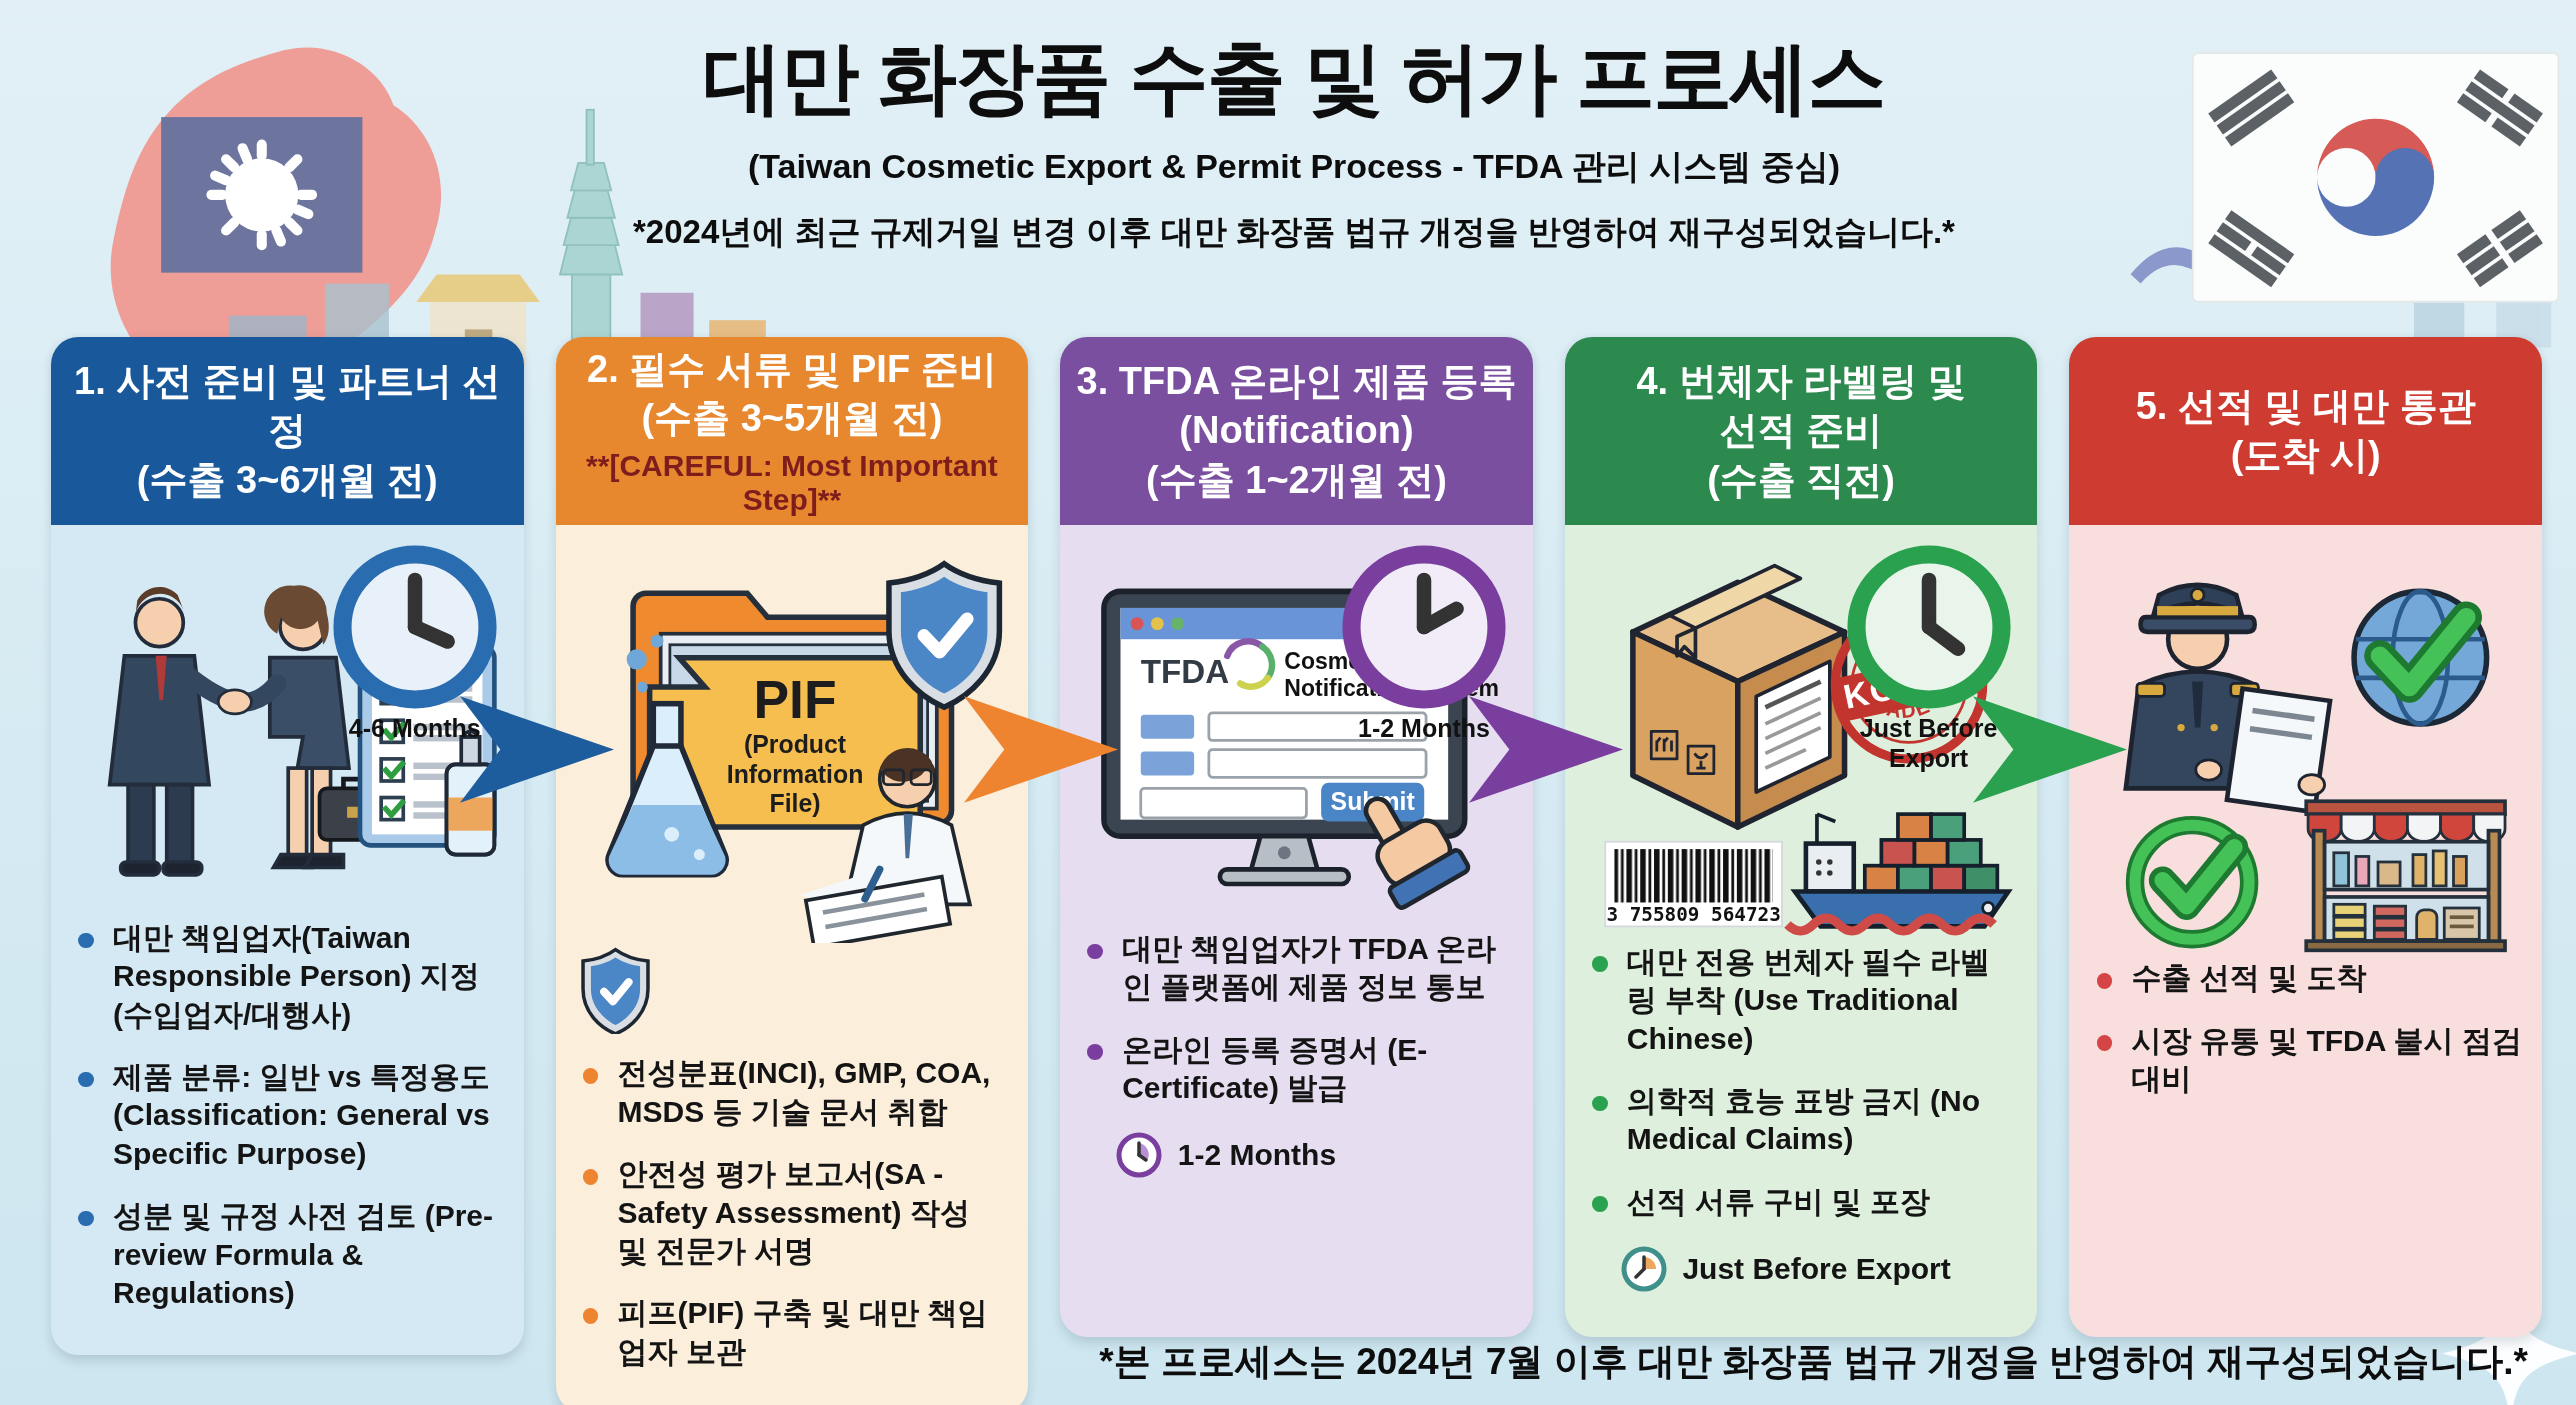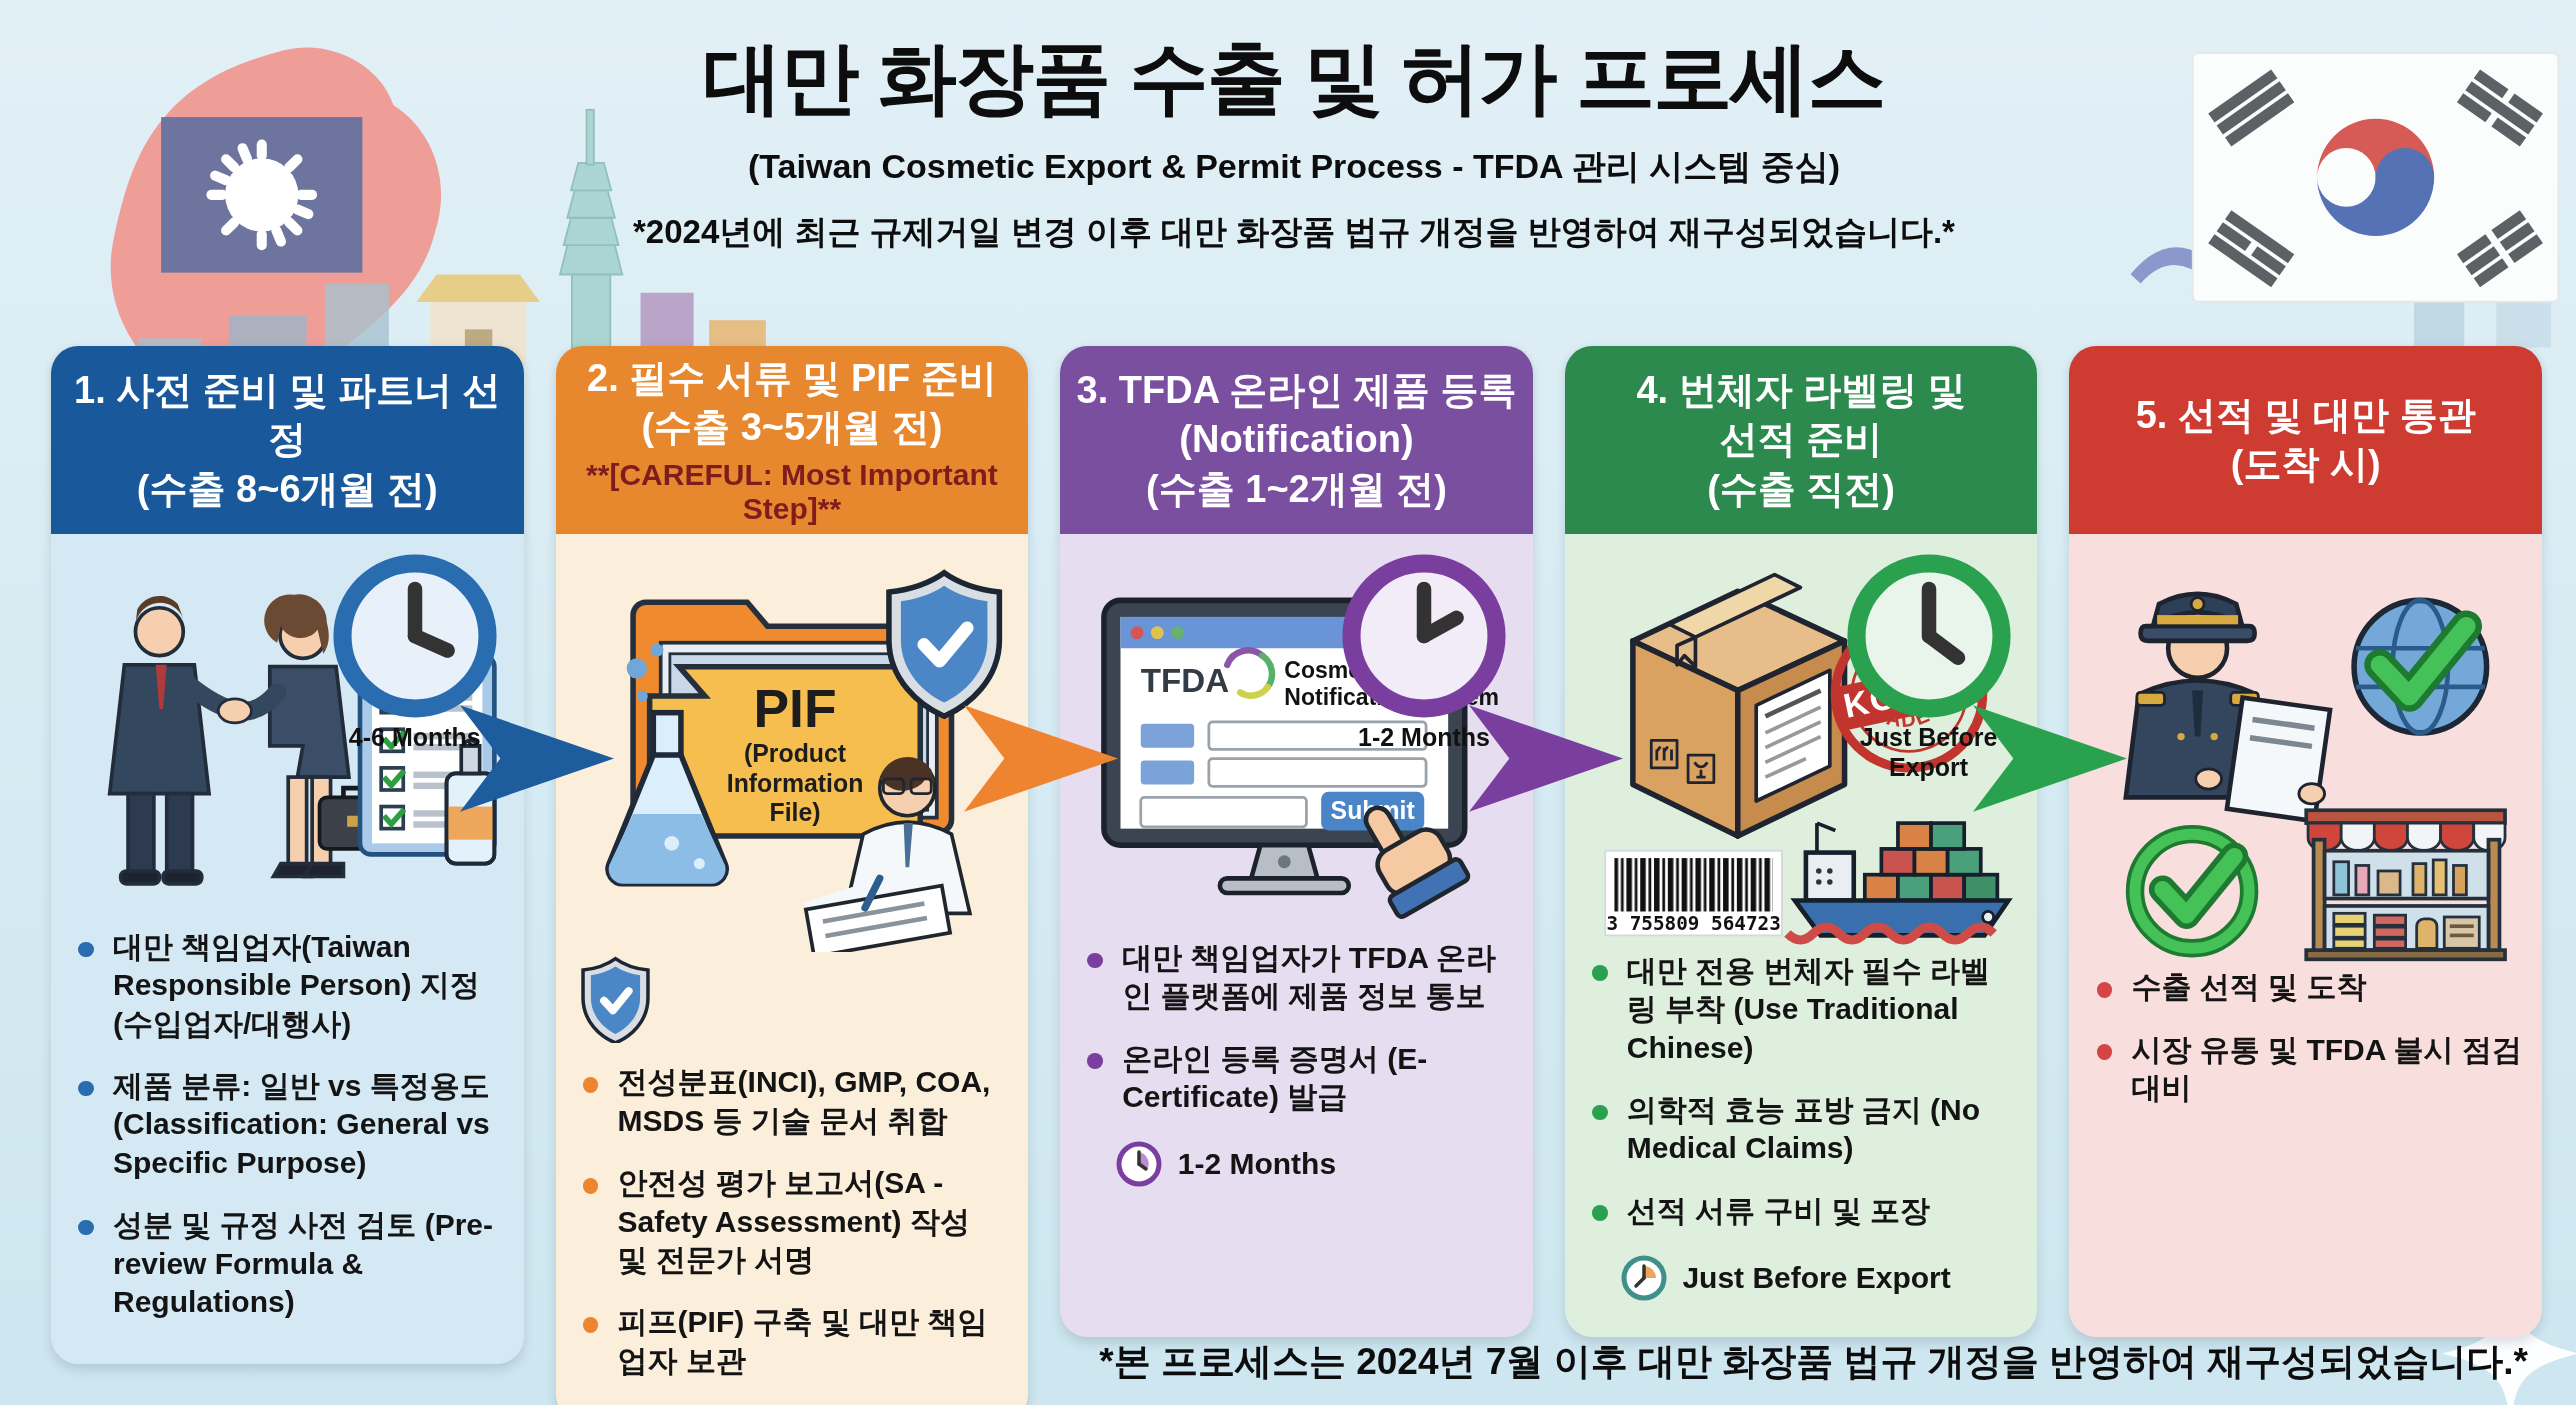--- a/index.html
+++ b/index.html
@@ -13,21 +13,21 @@
   .decor-right{right:0;top:0;width:476px;height:384px;}
   .sparkle{right:9.1px;bottom:-16.5px;width:137px;height:137px;}
 
   
   .hdr{position:absolute;left:0;top:25.6px;width:100%;text-align:center;color:#0d0d0d;z-index:3;}
   .hdr .title{font-size:79px;font-weight:bold;letter-spacing:-1.8px;margin:0;}
   .hdr .subtitle{font-size:34px;font-weight:bold;margin:12.8px 0 0 0;}
   .hdr .note{font-size:33px;font-weight:bold;margin:20px 0 0 0;}
 
   
-  .steps{position:absolute;left:51px;right:46px;top:337px;bottom:68px;display:flex;gap:32px;z-index:2;margin-top:9px;}
+  .steps{position:absolute;left:51px;right:46px;top:337px;bottom:68px;display:flex;gap:32px;z-index:2;}
   .step{flex:1;display:flex;flex-direction:column;position:relative;}
   .step-header{background:var(--head);color:#fff;text-align:center;border-radius:27.4px 27.4px 0 0;
                min-height:188px;box-sizing:border-box;display:flex;flex-direction:column;
                justify-content:center;padding:16.5px 9.1px;box-shadow:0 3.7px 9.1px rgba(30,50,70,.18);}
   .step-header .hl{font-size:38px;font-weight:bold;line-height:1.3;}
   .step-header .warn{font-size:30px;font-weight:bold;color:#7f1d1d;margin-top:5.5px;}
   .step-body{background:var(--body);flex:1;border-radius:0 0 27.4px 27.4px;
              padding:12.8px 20px 18.3px 20px;box-shadow:0 5.5px 11px rgba(30,50,70,.15);}
   .illus{position:relative;width:100%;}
   .illus svg{display:block;width:100%;height:auto;}
@@ -146,21 +146,21 @@
     <div class="title">대만 화장품 수출 및 허가 프로세스</div>
     <div class="subtitle">(Taiwan Cosmetic Export &amp; Permit Process - TFDA 관리 시스템 중심)</div>
     <div class="note">*2024년에 최근 규제거일 변경 이후 대만 화장품 법규 개정을 반영하여 재구성되었습니다.*</div>
   </div>
 
   <div class="steps">
 
     <section class="step" style="--head:#19599b;--body:#d5e9f4;--accent:#2a6cb0">
       <div class="step-header">
         <div class="hl">1. 사전 준비 및 파트너 선정</div>
-        <div class="hl">(수출 8~6개월 전)</div>
+        <div class="hl">(수출 3~6개월 전)</div>
       </div>
       <div class="step-body">
         <div class="illus">
           <svg viewBox="0 0 470 408">
 
             <g stroke="#222c3a" stroke-width="4">
               <circle cx="96" cy="92" r="26" fill="#f6cfae"></circle>
               <path d="M70,84 a27,27 0 0 1 52,-6 l-6,-16 a27,27 0 0 0 -44,6 z" fill="#5a3c28" stroke="none"></path>
               <path d="M58,128 h76 l16,140 h-108 z" fill="#33475f"></path>
               <polygon points="92,128 104,128 100,176 96,176" fill="#b03a3a" stroke="none"></polygon>

